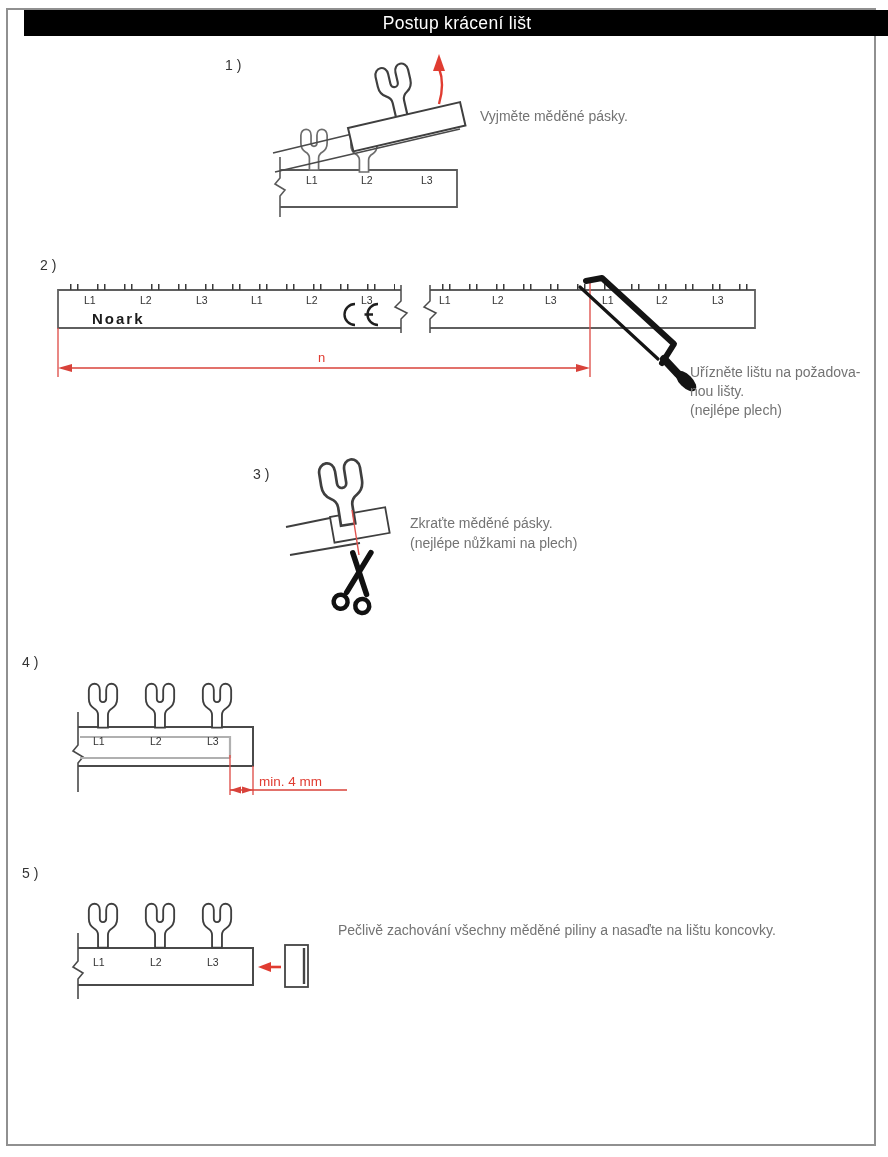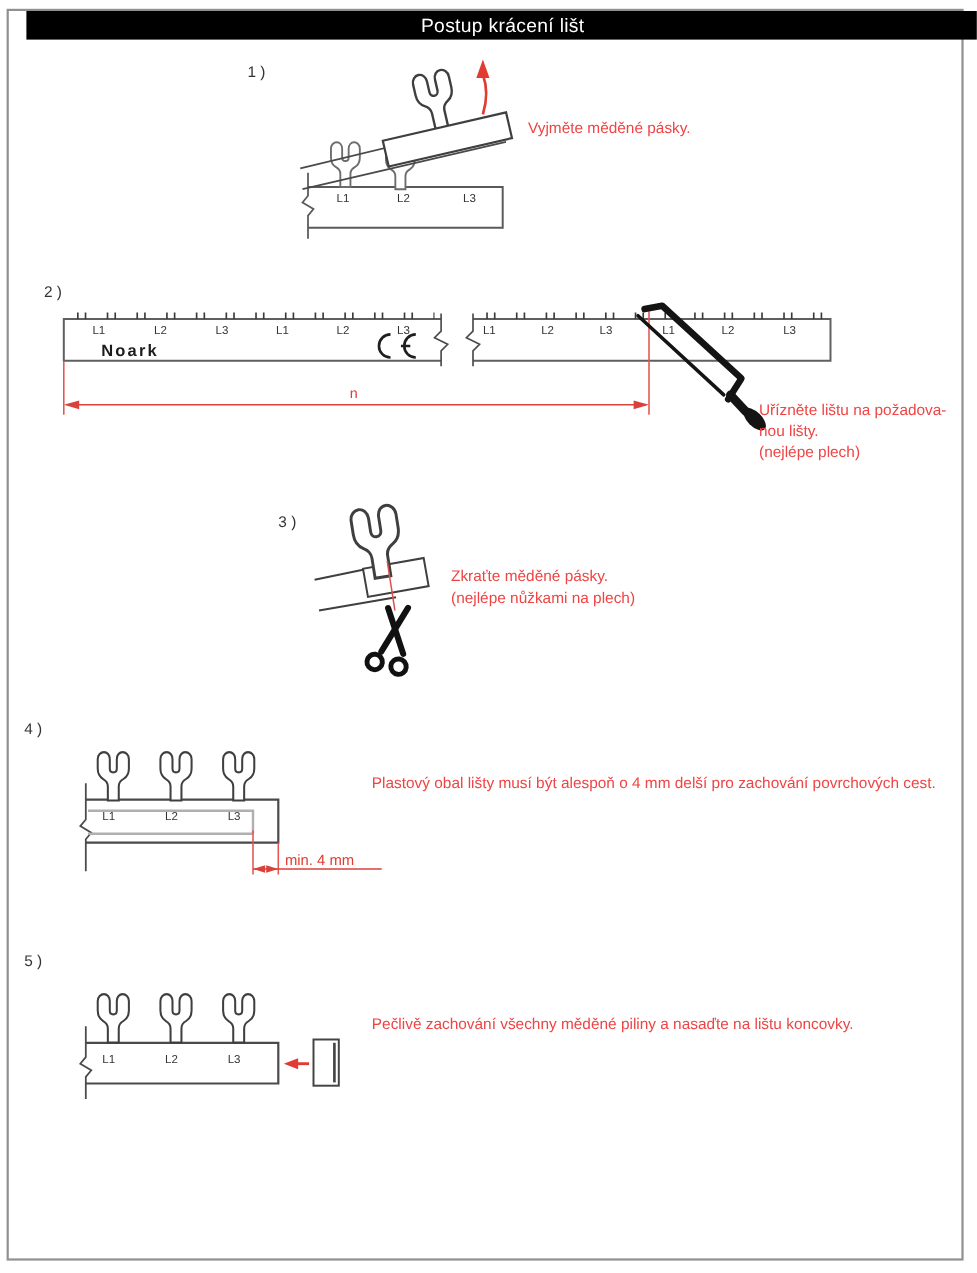--- a/index.html
+++ b/index.html
@@ -3,21 +3,21 @@
 <meta charset="utf-8">
 <title>Postup krácení lišt</title>
 <style>
   html,body{margin:0;padding:0;background:#ffffff;}
   body{width:888px;height:1157px;position:relative;font-family:"Liberation Sans",sans-serif;color:#3d3d3d;}
   .page{position:absolute;left:6px;top:8px;width:870px;height:1138px;border:2px solid #909090;background:#fff;box-sizing:border-box;}
   .header-bar{position:absolute;left:16px;top:0;width:100%;height:26px;background:#000000;display:flex;align-items:center;justify-content:center;}
   .header-bar .title{color:#ffffff;font-size:17.5px;letter-spacing:.3px;}
   .abs{position:absolute;}
   .step-num{font-size:14px;color:#333;}
-  .caption{font-size:14px;line-height:19px;color:#ef4444;}
+  .caption{font-size:14px;line-height:19px;color:#737373;}
   .caption.lh20{line-height:20px;}
   svg{overflow:visible;display:block;}
   svg text{font-family:"Liberation Sans",sans-serif;}
   .lbl{font-size:10.5px;fill:#333;}
   .red-lbl{fill:#e03c31;font-size:13px;}
   .brand{font-size:15px;font-weight:bold;letter-spacing:2px;fill:#1b1b1b;}
   .thin-red{stroke:#e05550;stroke-width:1.4;}
   .dim-red{stroke:#d8423a;stroke-width:1.4;}
 </style>
 </head>
@@ -174,21 +174,20 @@
     <line class="thin-red" x1="175" y1="90" x2="175" y2="130"></line>
     <line class="thin-red" x1="198" y1="101" x2="198" y2="130"></line>
     <line class="dim-red" x1="175" y1="125" x2="292" y2="125"></line>
     <polygon points="175,125 186,121.5 186,128.5" fill="#d8423a"></polygon>
     <polygon points="198,125 187,121.5 187,128.5" fill="#d8423a"></polygon>
     <text class="red-lbl" x="204" y="121" style="font-size:13.5px">min. 4 mm</text>
   </g>
 </svg>
 
 <div class="abs caption lh20" style="left:338px;top:701px;width:540px">
-  <div>Plastový obal lišty musí být alespoň o 4 mm delší pro zachování povrchových cest.</div>
 </div>
 
 <div class="abs step-num" style="left:22px;top:865px">5 )</div>
 
 <svg class="abs" style="left:55px;top:875px" width="340" height="135" viewBox="0 0 340 135">
 
   <path d="M23,73 H198 V110 H23" fill="#ffffff" stroke="#4a4a4a" stroke-width="2"></path>
   <path d="M23,58 L23,86 L18,92 L28,98 L23,104 L23,124" fill="none" stroke="#4a4a4a" stroke-width="1.6"></path>
 
   <g color="#3f3f3f">

